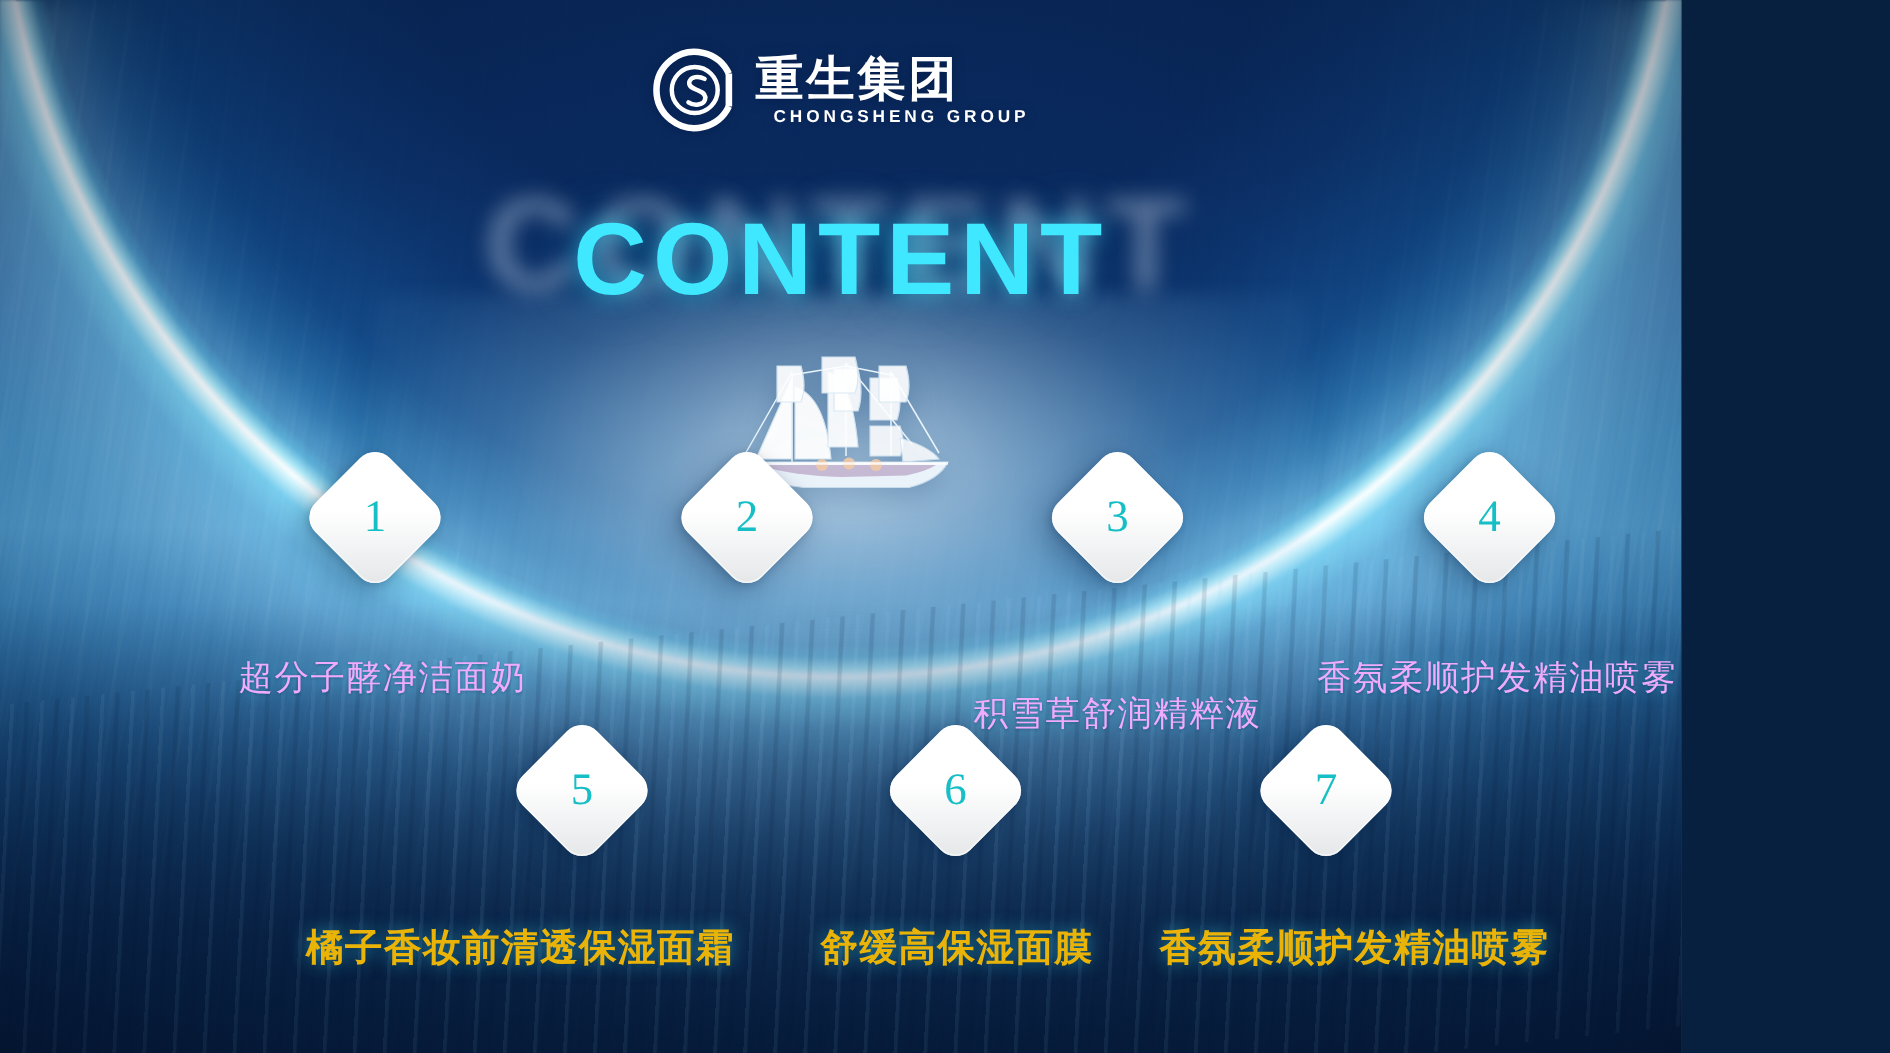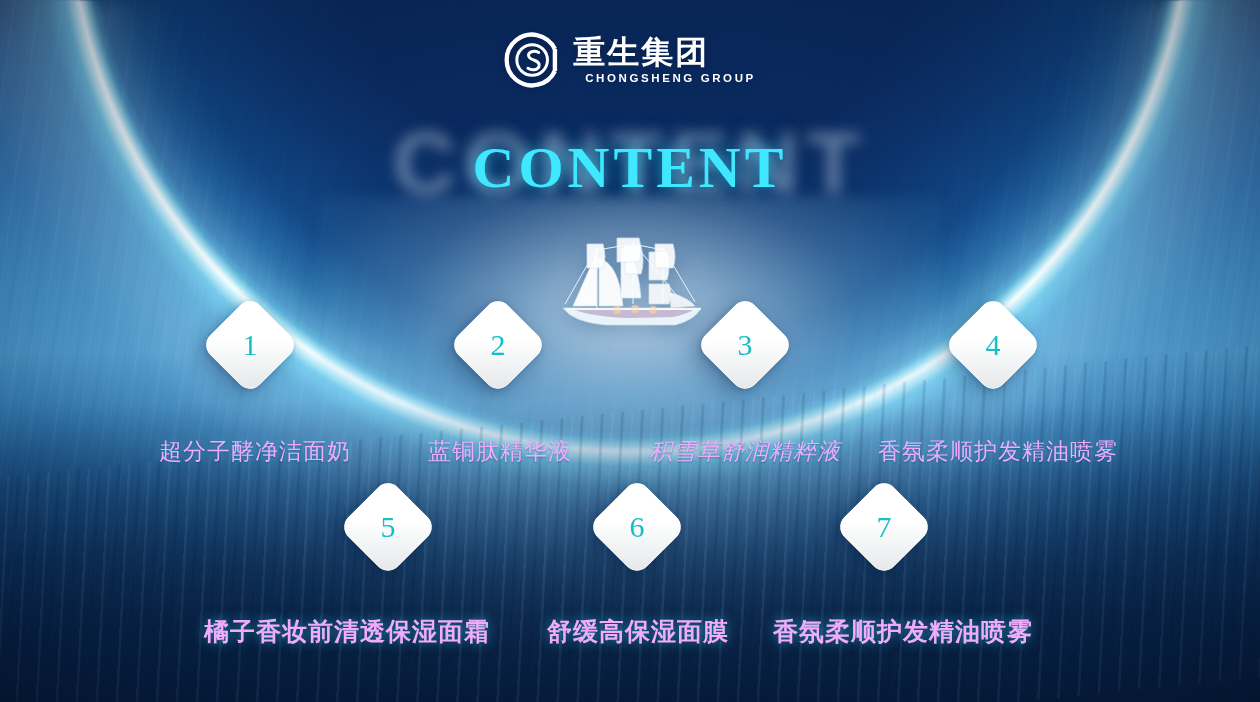--- a/index.html
+++ b/index.html
@@ -2,21 +2,21 @@
 <html><head>
 <meta charset="utf-8">
 <style>
   html,body{margin:0;padding:0;background:#07203f;}
   body{
     font-family:"Liberation Sans","DejaVu Sans",sans-serif;
     -webkit-font-smoothing:antialiased;
   }
   #slide{
     position:relative;
-    width:1260px;height:702px;
+    width:1121px;height:702px;
     overflow:hidden;
     background:#0d2f63;
   }
 
   
   .bg-base{
     position:absolute;inset:0;
     background:
       linear-gradient(180deg,
         #0b2a57 0%,
@@ -179,26 +179,26 @@
     position:absolute;left:0;right:0;top:0;
     text-align:center;
     font-size:88px;font-weight:bold;letter-spacing:7px;
     color:rgba(228,240,252,0.40);
     filter:blur(7px);
     font-family:"Liberation Sans",sans-serif;
   }
   .title-main{
     position:absolute;left:0;right:0;top:22px;
     text-align:center;
-    font-size:58px;font-weight:bold;letter-spacing:4px;
+    font-size:68px;font-weight:bold;letter-spacing:4px;
     color:#3fe8ff;
     text-shadow:
       0 0 14px rgba(63,232,255,0.55),
       0 0 34px rgba(40,190,240,0.35);
-    font-family:Liberation Serif, serif;
+    font-family:Liberation Sans, sans-serif;
   }
 
   
   .ship{
     position:absolute;left:50%;top:218px;transform:translateX(-50%);
     width:170px;height:120px;
     filter:drop-shadow(0 6px 10px rgba(20,70,120,.35));
   }
 
   
@@ -230,21 +230,21 @@
     color:#53e3f5;
     letter-spacing:1px;
   }
   .label.row1{
     font-size:23px;
     color:#f0abfc;
     text-shadow:0 0 10px rgba(70,210,245,0.45), 0 1px 2px rgba(10,50,90,0.45);
   }
   .label.row2{
     font-size:25px;font-weight:bold;
-    color:#f0abfc;
+    color:#eab308;
     text-shadow:0 0 12px rgba(60,220,250,0.55), 0 1px 3px rgba(4,24,52,0.6);
   }
 </style>
 </head>
 <body>
 
 <div id="slide">
 
   <div class="bg-base"></div>
   <div class="ripples"></div>
@@ -325,21 +325,20 @@
     <span class="num">5</span>
   </div>
   <div class="badge" style="left:637px;top:527px;">
     <span class="num">6</span>
   </div>
   <div class="badge" style="left:884px;top:527px;">
     <span class="num">7</span>
   </div>
 
   <div class="label row1" style="left:255px;top:436px;">超分子酵净洁面奶</div>
-  <div class="label row1" style="left:500px;top:436px;">蓝铜肽精华液</div>
-  <div class="label row1" style="left:745px;top:436px;font-style:italic;">积雪草舒润精粹液</div>
+  <div class="label row1" style="left:745px;top:460px;">积雪草舒润精粹液</div>
   <div class="label row1" style="left:998px;top:436px;">香氛柔顺护发精油喷雾</div>
 
   <div class="label row2" style="left:347px;top:615px;">橘子香妆前清透保湿面霜</div>
   <div class="label row2" style="left:903px;top:615px;">香氛柔顺护发精油喷雾</div>
   <div class="label row2" style="left:638px;top:615px;">舒缓高保湿面膜</div>
 
 </div>
 
 </body></html>

